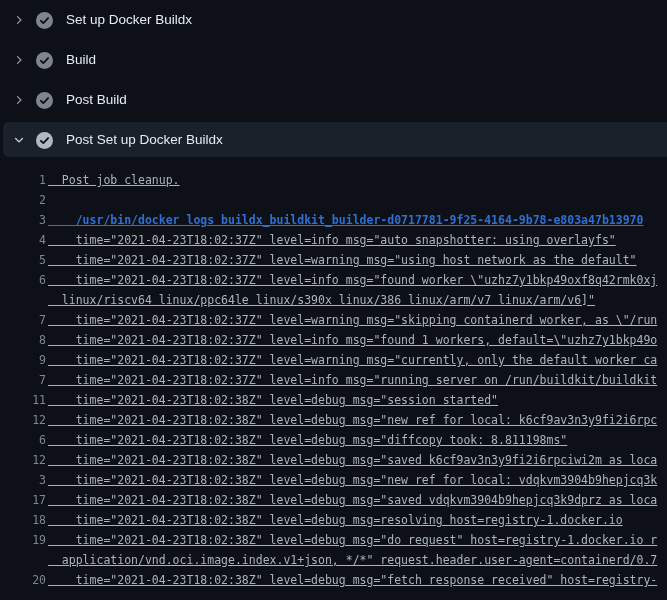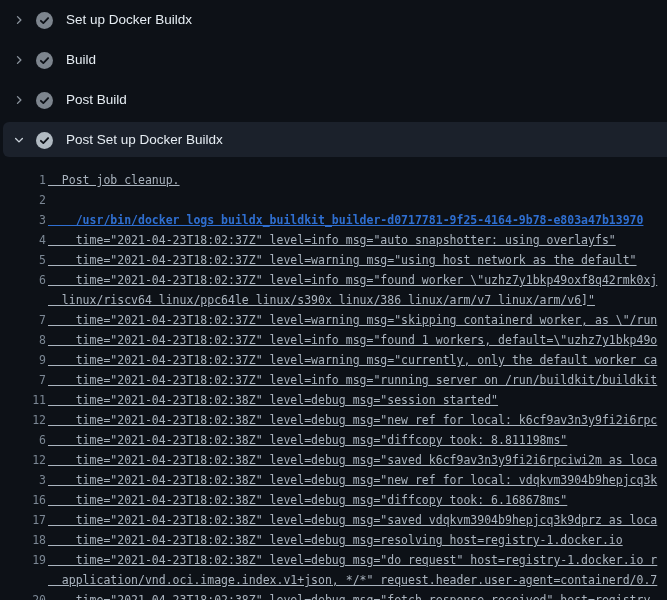--- a/index.html
+++ b/index.html
@@ -170,19 +170,18 @@
     <div class="log-row normal"><a class="ln"></a><div class="lt">  linux/riscv64 linux/ppc64le linux/s390x linux/386 linux/arm/v7 linux/arm/v6]"</div></div>
     <div class="log-row normal"><a class="ln">7</a><div class="lt">    time="2021-04-23T18:02:37Z" level=warning msg="skipping containerd worker, as \"/run</div></div>
     <div class="log-row normal"><a class="ln">8</a><div class="lt">    time="2021-04-23T18:02:37Z" level=info msg="found 1 workers, default=\"uzhz7y1bkp49o</div></div>
     <div class="log-row normal"><a class="ln">9</a><div class="lt">    time="2021-04-23T18:02:37Z" level=warning msg="currently, only the default worker ca</div></div>
     <div class="log-row normal"><a class="ln">7</a><div class="lt">    time="2021-04-23T18:02:37Z" level=info msg="running server on /run/buildkit/buildkit</div></div>
     <div class="log-row normal"><a class="ln">11</a><div class="lt">    time="2021-04-23T18:02:38Z" level=debug msg="session started"</div></div>
     <div class="log-row normal"><a class="ln">12</a><div class="lt">    time="2021-04-23T18:02:38Z" level=debug msg="new ref for local: k6cf9av3n3y9fi2i6rpc</div></div>
     <div class="log-row normal"><a class="ln">6</a><div class="lt">    time="2021-04-23T18:02:38Z" level=debug msg="diffcopy took: 8.811198ms"</div></div>
     <div class="log-row normal"><a class="ln">12</a><div class="lt">    time="2021-04-23T18:02:38Z" level=debug msg="saved k6cf9av3n3y9fi2i6rpciwi2m as loca</div></div>
     <div class="log-row normal"><a class="ln">3</a><div class="lt">    time="2021-04-23T18:02:38Z" level=debug msg="new ref for local: vdqkvm3904b9hepjcq3k</div></div>
-    <div class="log-row normal"><a class="ln">16</a><div class="lt">    time="2021-04-23T18:02:38Z" level=debug msg="diffcopy took: 6.168678ms"</div></div>
     <div class="log-row normal"><a class="ln">17</a><div class="lt">    time="2021-04-23T18:02:38Z" level=debug msg="saved vdqkvm3904b9hepjcq3k9dprz as loca</div></div>
     <div class="log-row normal"><a class="ln">18</a><div class="lt">    time="2021-04-23T18:02:38Z" level=debug msg=resolving host=registry-1.docker.io</div></div>
     <div class="log-row normal"><a class="ln">19</a><div class="lt">    time="2021-04-23T18:02:38Z" level=debug msg="do request" host=registry-1.docker.io r</div></div>
     <div class="log-row normal"><a class="ln"></a><div class="lt">  application/vnd.oci.image.index.v1+json, */*" request.header.user-agent=containerd/0.7</div></div>
     <div class="log-row normal"><a class="ln">20</a><div class="lt">    time="2021-04-23T18:02:38Z" level=debug msg="fetch response received" host=registry-</div></div>
   </div>
 
 </body></html>

